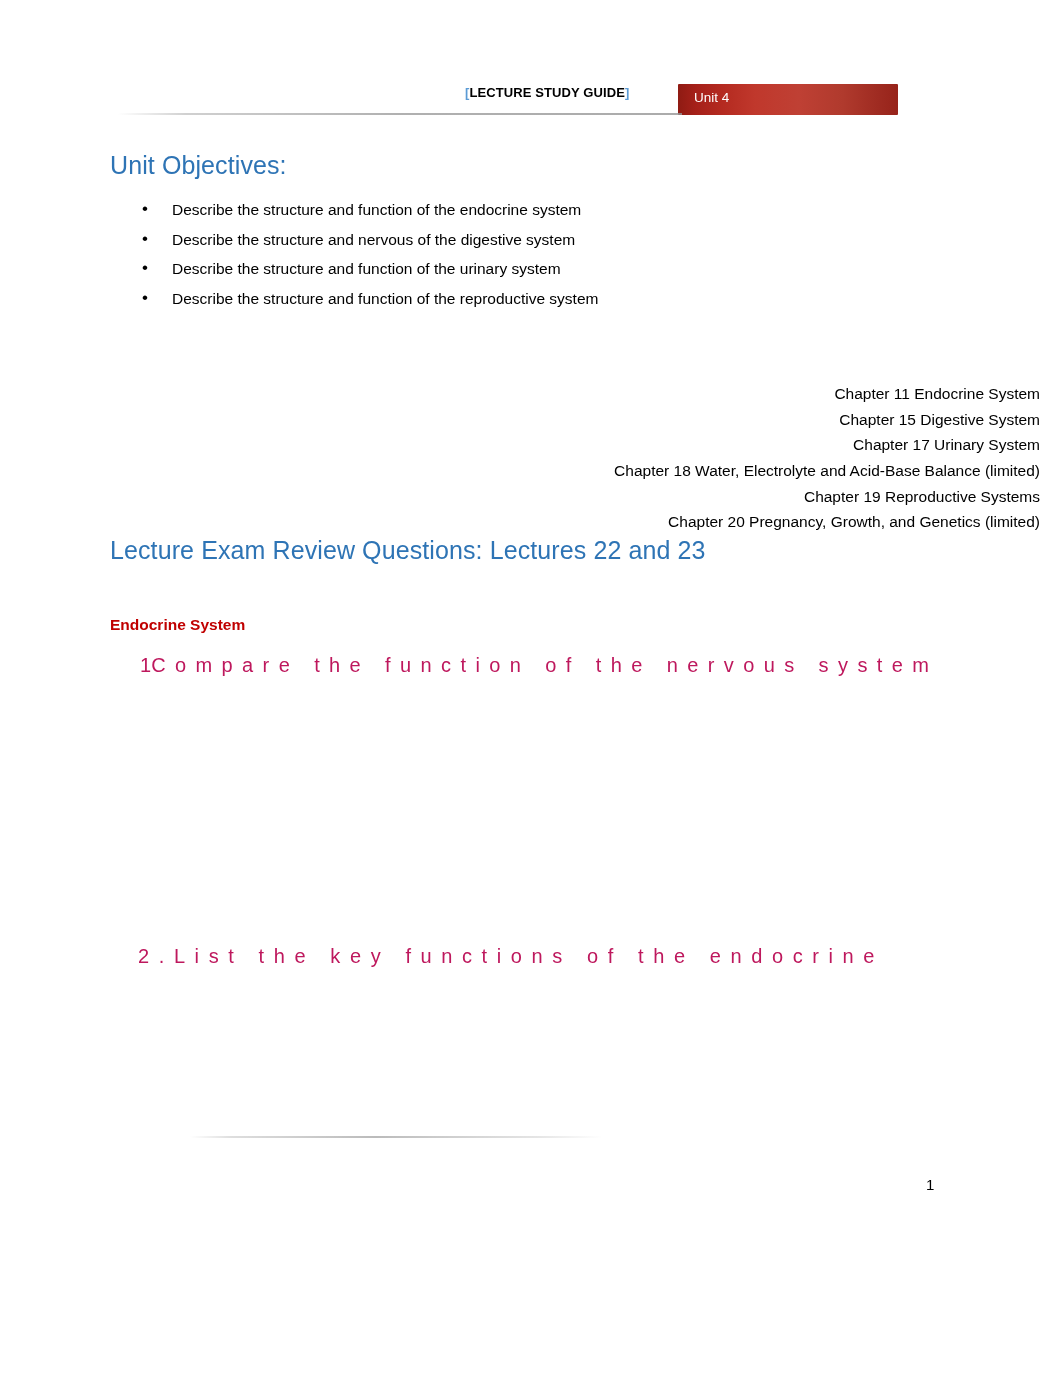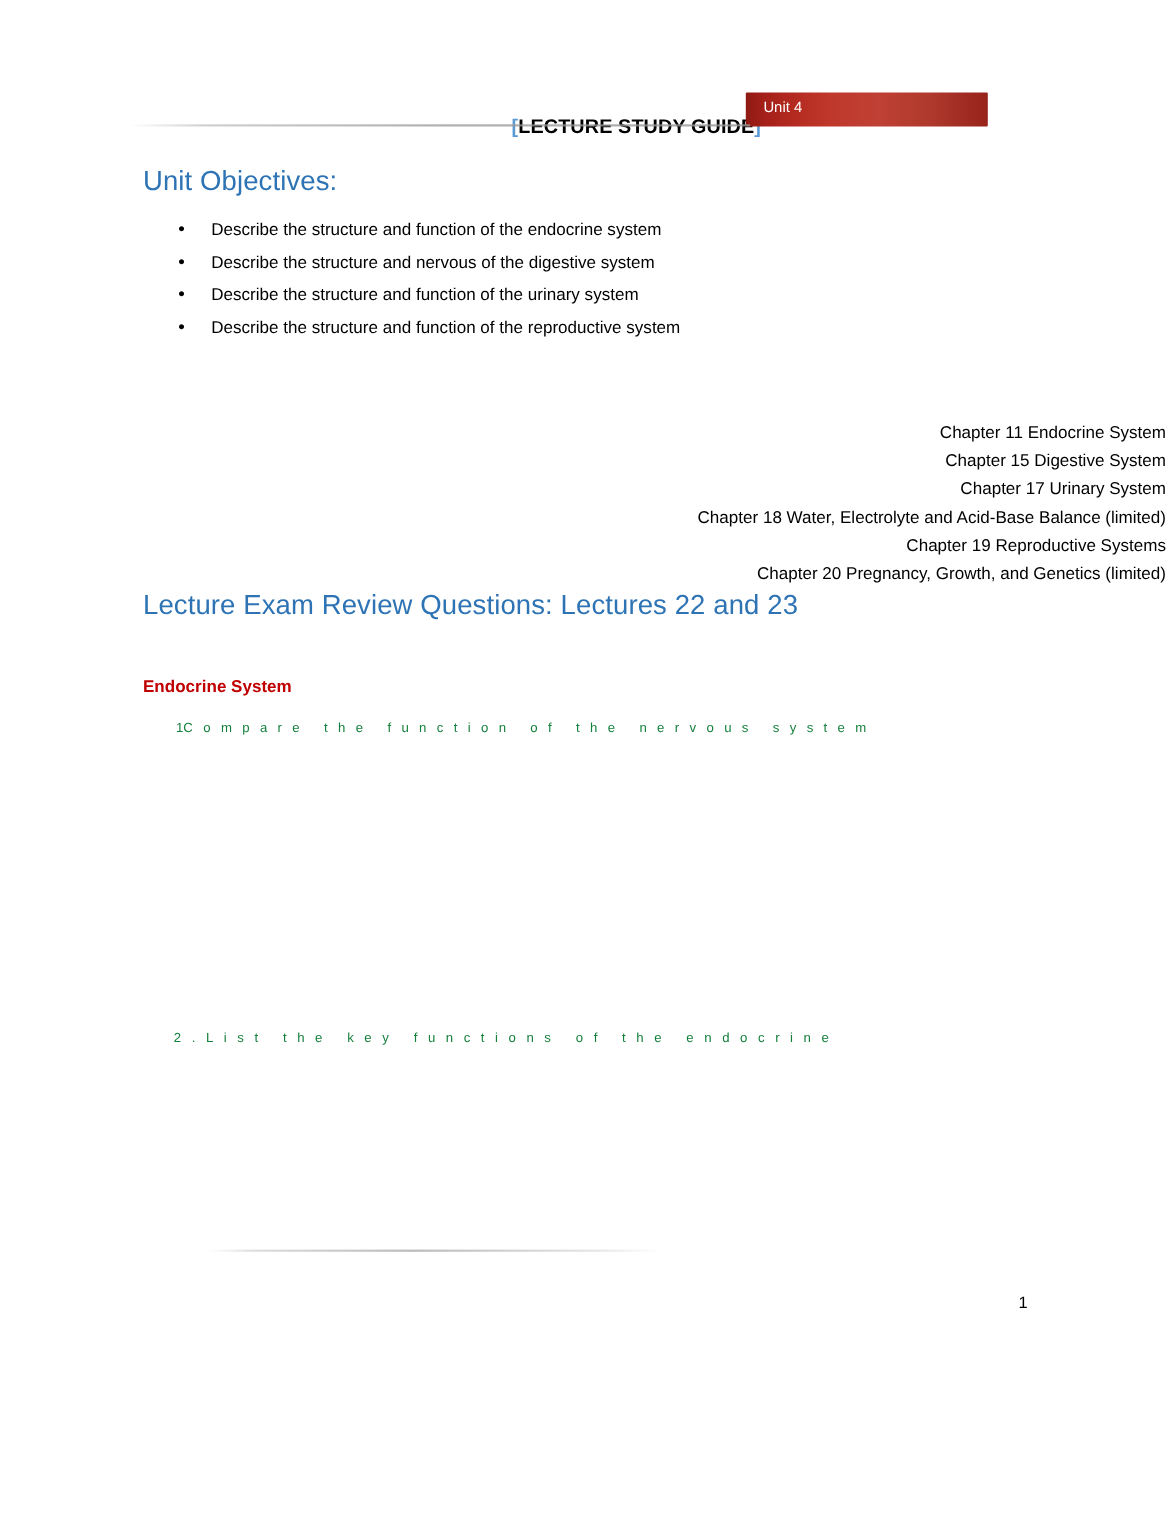--- a/index.html
+++ b/index.html
@@ -28,25 +28,24 @@
     position: absolute;
     top: 84px;
     left: 118px;
     width: 820px;
     height: 34px;
   }
   .header-title {
     position: absolute;
     left: 347px;
     top: 1px;
-    font-size: 18px;
+    font-size: 13px;
     font-weight: bold;
     white-space: nowrap;
     letter-spacing: 0.1px;
-    margin-top: 20px;
   }
   .header-title .bracket {
     color: #5b9bd5;
   }
   .header-title .inner {
     color: #000000;
   }
   .header-tab {
     position: absolute;
     left: 560px;
@@ -69,21 +68,21 @@
     left: 0px;
     top: 29px;
     width: 564px;
     height: 2px;
     background: linear-gradient(to right, rgba(190,190,190,0.0) 0%, rgba(170,170,170,0.55) 12%, rgba(150,150,150,0.75) 50%, rgba(150,150,150,0.8) 100%);
   }
 
   
   .content {
     position: absolute;
-    left: 130px;
+    left: 110px;
     top: 150px;
     width: 930px;
   }
 
   h1.section-head {
     font-size: 25px;
     font-weight: normal;
     color: #2e74b5;
     margin: 0;
     line-height: 1.25;
@@ -131,22 +130,22 @@
     margin-top: 50px;
     font-size: 15.5px;
     font-weight: bold;
     color: #c00000;
   }
 
   .q-block {
     margin-top: 20px;
   }
   .q-line {
-    font-size: 12px;
-    color: #15803d;
+    font-size: 20px;
+    color: #be185d;
     white-space: nowrap;
     overflow: hidden;
   }
   .q-num {
     display: inline-block;
     margin-left: 30px;
   }
   .q-text {
     letter-spacing: 9.4px;
     font-weight: normal;

